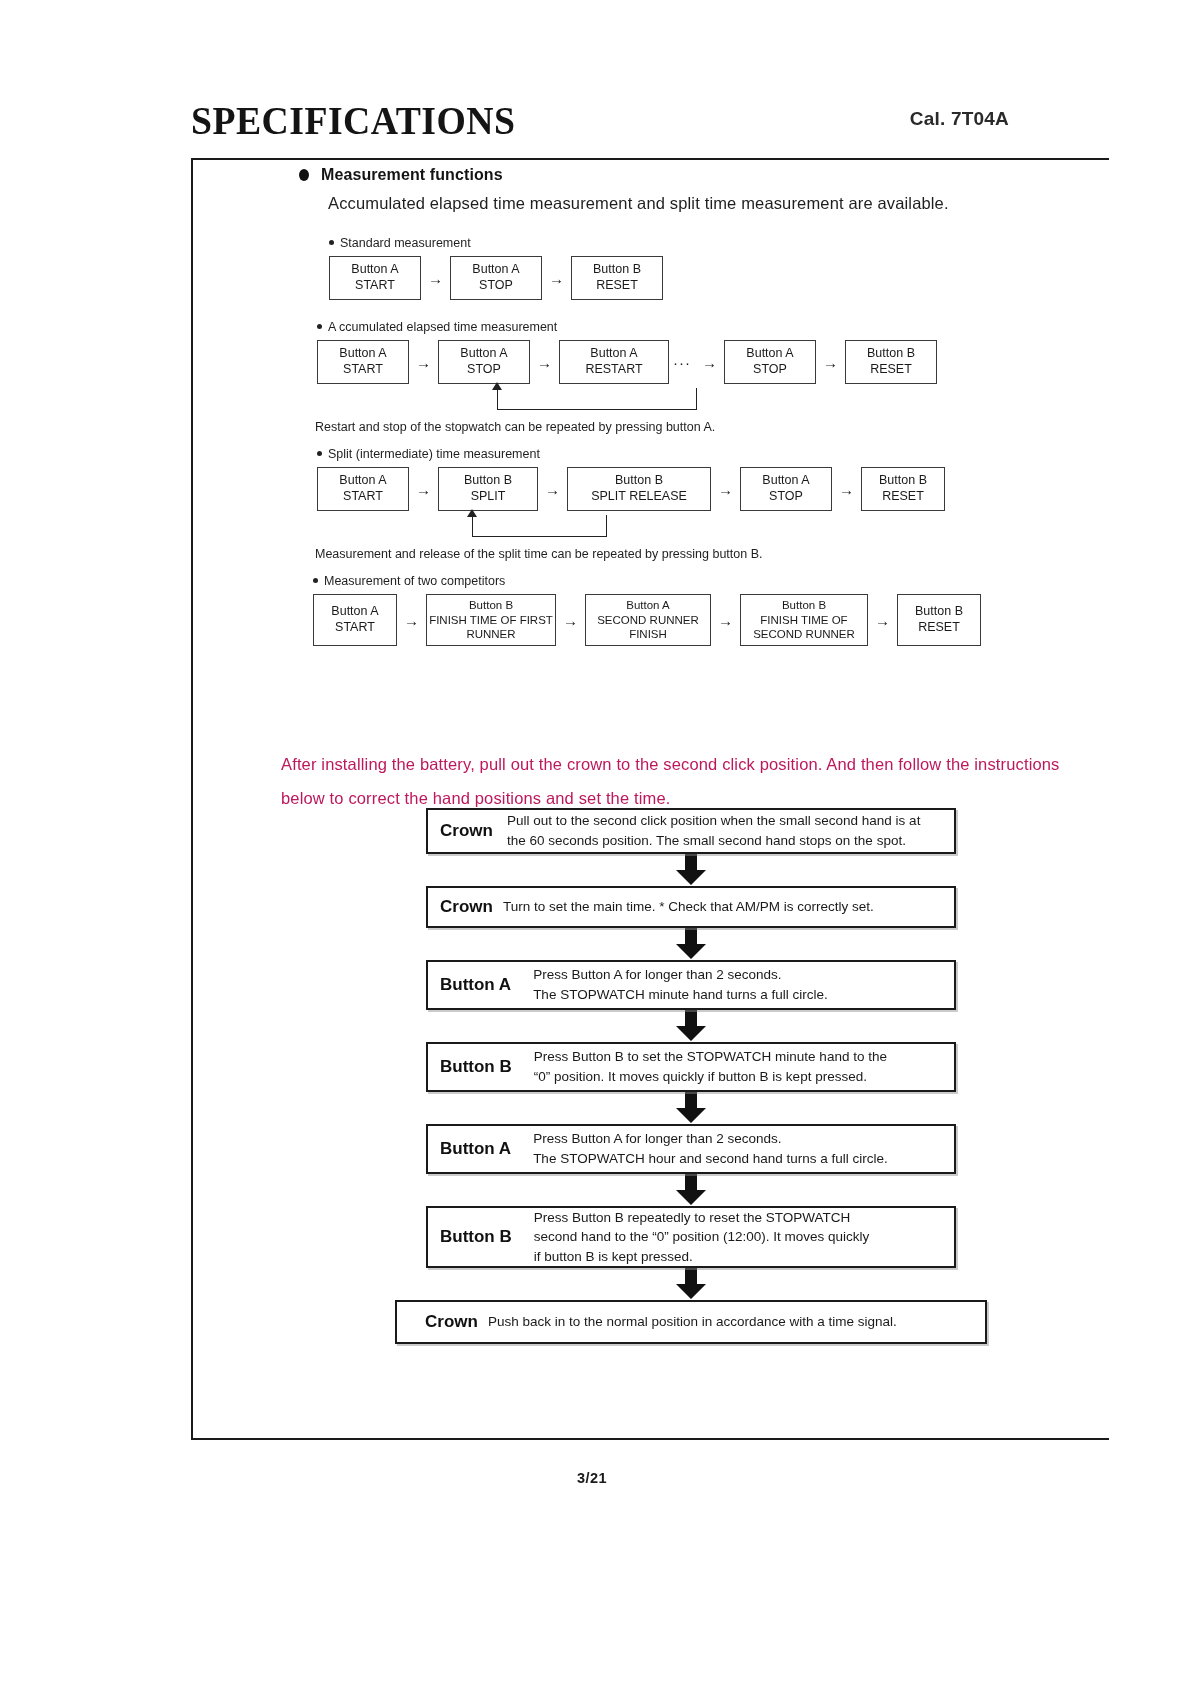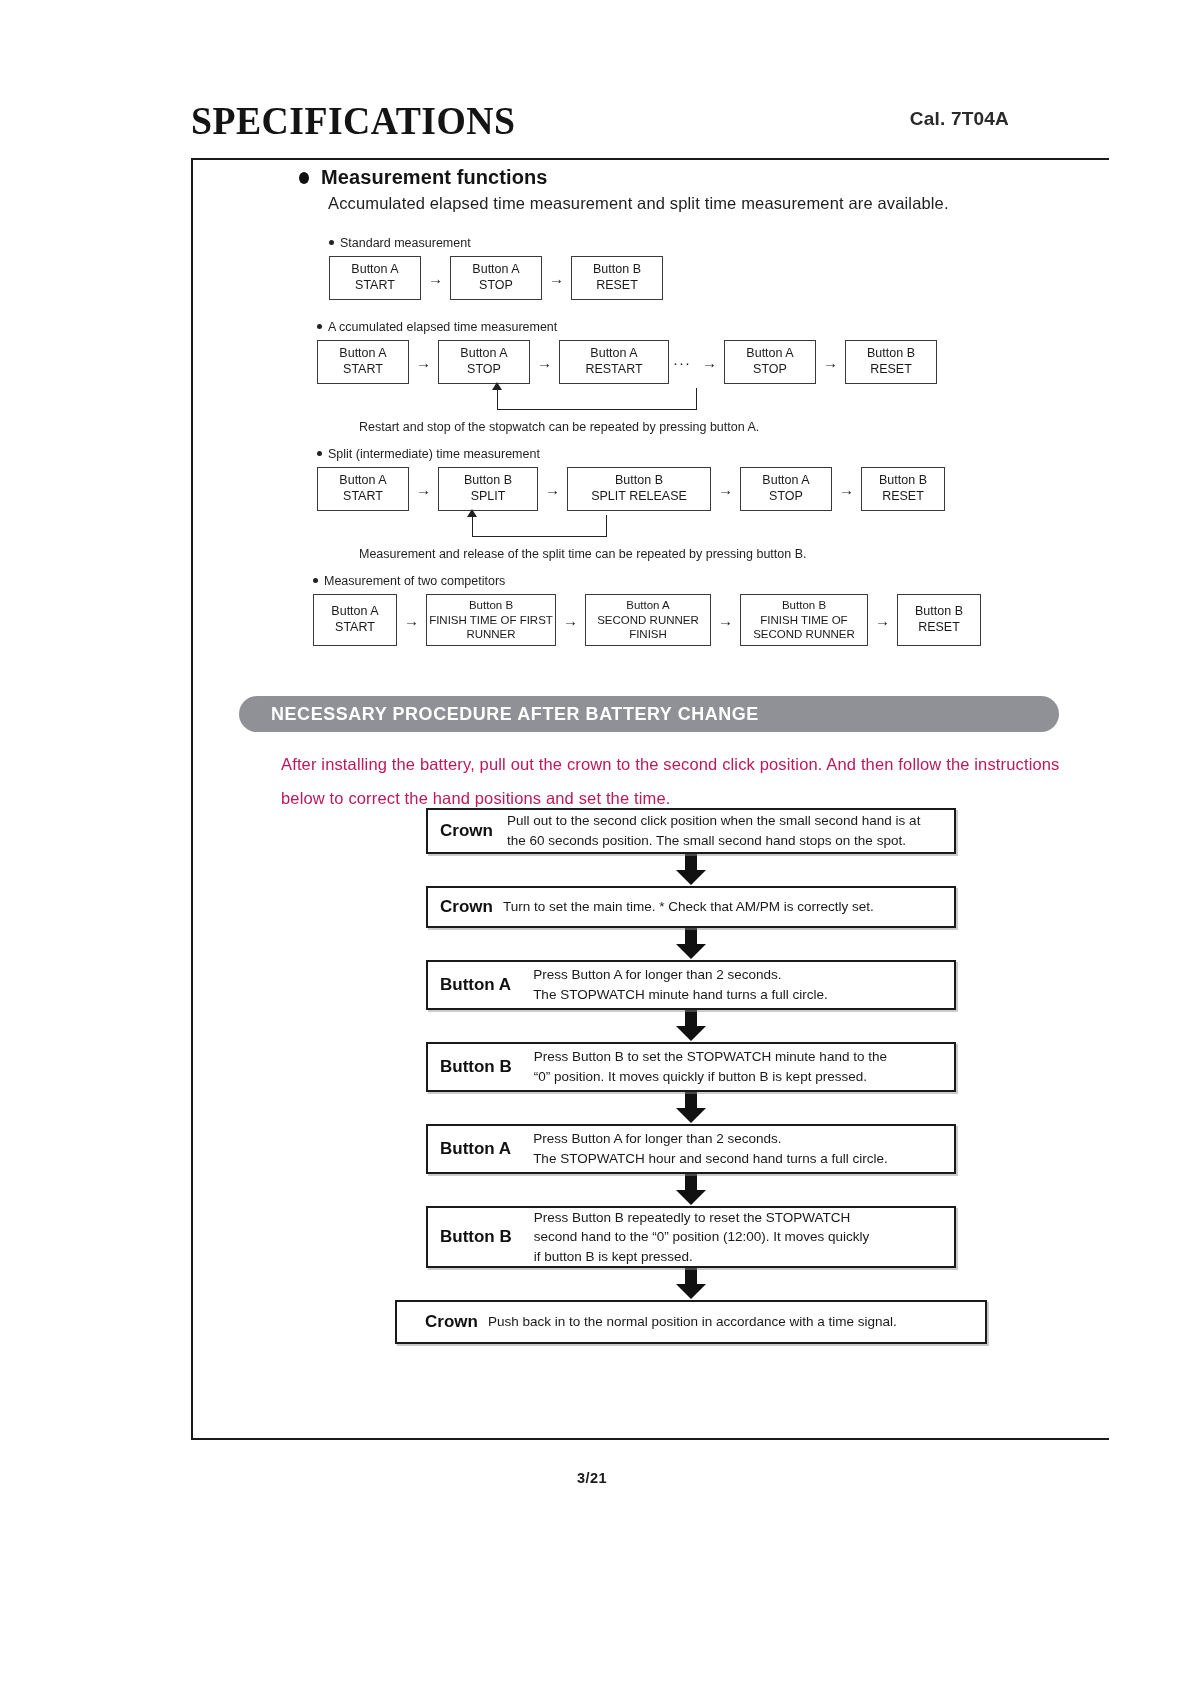--- a/index.html
+++ b/index.html
@@ -75,21 +75,21 @@
     gap: 12px;
   }
   .big-bullet {
     width: 10px;
     height: 12px;
     background: #111;
     border-radius: 50%;
     display: inline-block;
   }
   .sec-heading {
-    font-size: 20px;
+    font-size: 16px;
     font-weight: 700;
     color: #141414;
     letter-spacing: 0.1px;
   }
   .sec-intro {
     position: absolute;
     left: 135px;
     top: 34px;
     font-size: 16.5px;
     color: #1f1f1f;
@@ -143,21 +143,20 @@
   .dots {
     font-size: 15px;
     color: #1a1a1a;
     padding: 0 4px;
     letter-spacing: 1px;
   }
   .note {
     font-size: 12.5px;
     color: #1f1f1f;
     white-space: nowrap;
-    margin-left: 44px;
   }
 
   
   .loopback {
     position: absolute;
     border-left: 1.5px solid #222;
     border-bottom: 1.5px solid #222;
     border-right: 1.5px solid #222;
     box-sizing: border-box;
   }
@@ -403,23 +402,20 @@
             <span class="ln">SECOND RUNNER</span>
           </div>
           <span class="arrow">→</span>
           <div class="flow-box" style="width:84px;height:52px;">
             <span class="ln">Button B</span>
             <span class="ln">RESET</span>
           </div>
         </div>
       </div>
 
-      <div id="banner">
-        <span id="banner-text">NECESSARY PROCEDURE AFTER BATTERY CHANGE</span>
-      </div>
 
       <div id="battery-intro">After installing the battery, pull out the crown to the second click position. And then follow the instructions below to correct the hand positions and set the time.</div>
 
       <div id="procedure">
 
         <div class="step" style="width:530px;height:46px;">
           <span class="step-key">Crown</span>
           <span class="step-text">
             <span class="ln">Pull out to the second click position when the small second hand is at</span>
             <span class="ln">the 60 seconds position.  The small second hand stops on the spot.</span>

